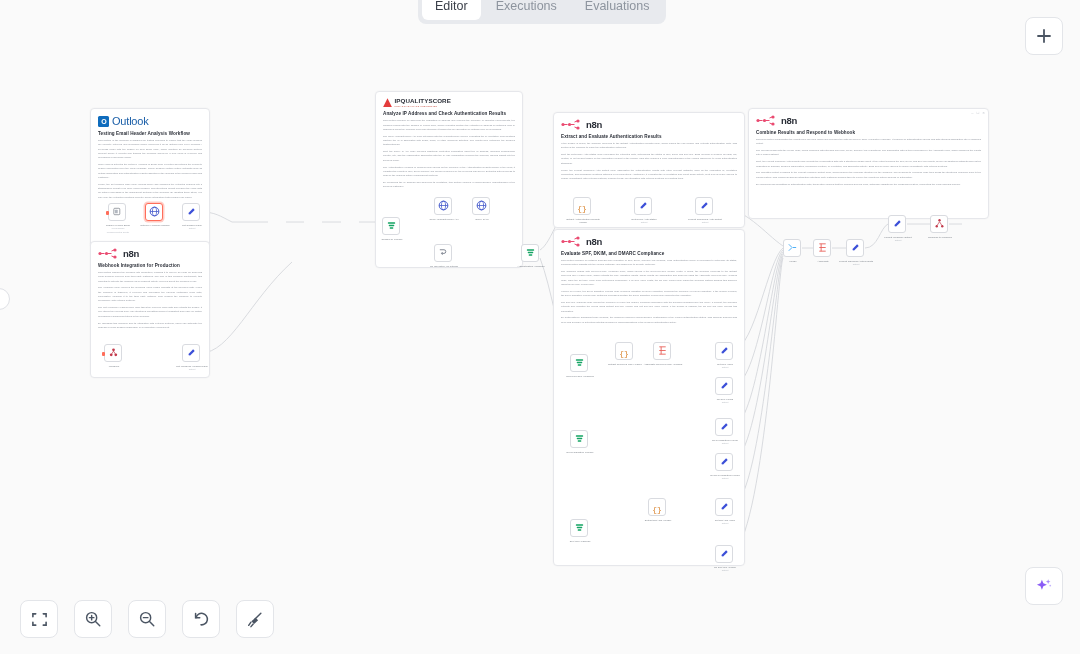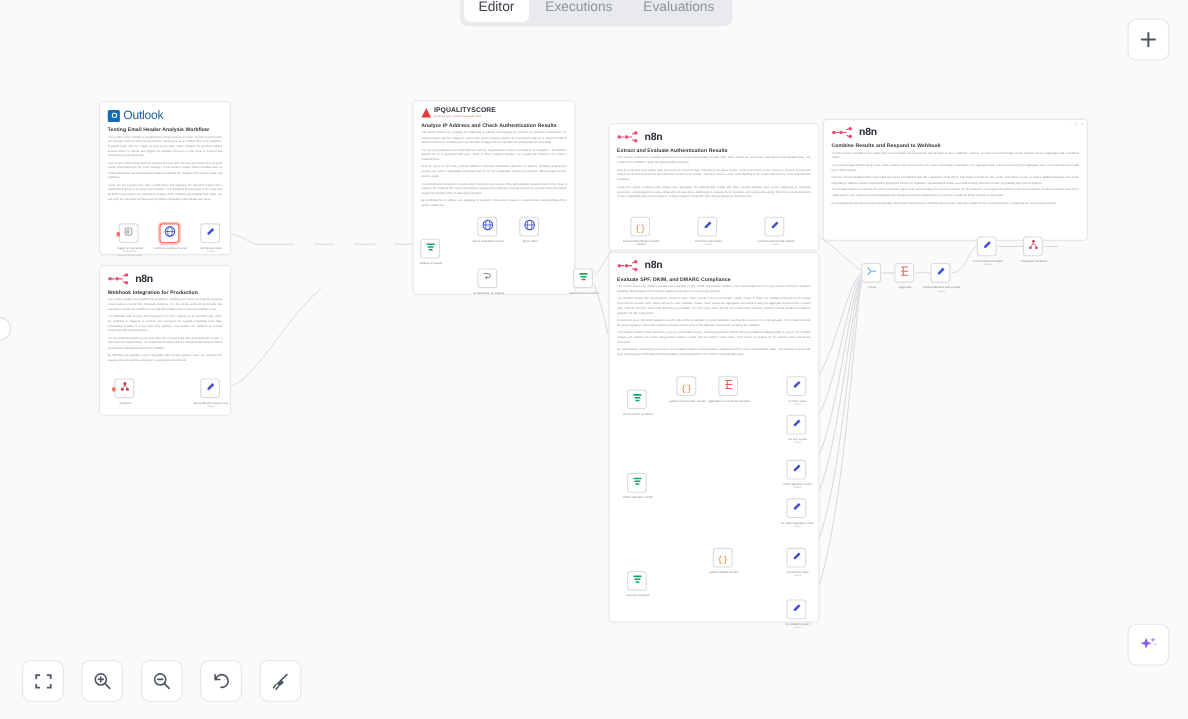--- a/index.html
+++ b/index.html
@@ -159,21 +159,21 @@
     <path d="M734 506 C762 490 776 268 783 256"></path>
     <path d="M734 553 C765 520 778 270 783 258"></path>
 
     <path d="M802 248 H813"></path>
       <path d="M832 248 H846"></path>
     <path d="M865 248 C878 248 880 228 888 224"></path>
     <path d="M907 224 H930"></path>
       <path d="M949 224 H962"></path>
   </svg>
 
-  <div class="sticky" style="left:90px; top:92px; width:120px; height:140px;">
+  <div class="sticky" style="left:90px; top:108px; width:120px; height:140px;">
     <div class="sticky-logo">
       <div class="logo-outlook">
         <div class="ol-mark">O</div>
         <div class="word">Outlook</div>
       </div>
     </div>
     <div class="sticky-title">Testing Email Header Analysis Workflow</div>
     <div class="sticky-body">
       <p>This section of the workflow is designed for testing purposes to ensure that the email headers are correctly retrieved and processed before deploying it as an Outlook flow every workflow / keywords begin with the Trigger on New Email node, which monitors an specified Outlook account before it collects and triggers the workflow whenever a new email is received and processing of incoming emails.</p>
       <p>Once email is detected the Retrieve Headers of Email node executes and fetches the complete header information from the email message. These headers contain critical metadata such as routing information and authentication results essential for the analysis of the sender's origin and legitimacy.</p>

